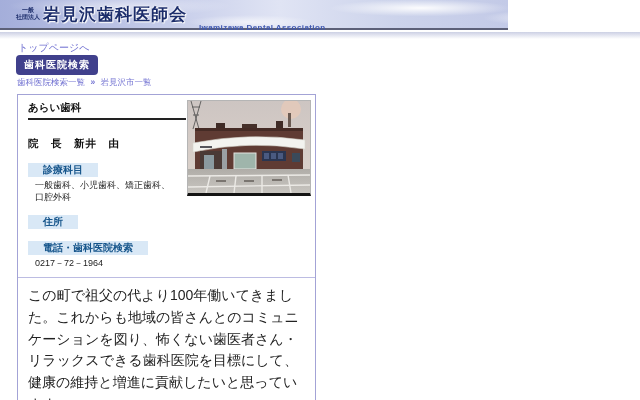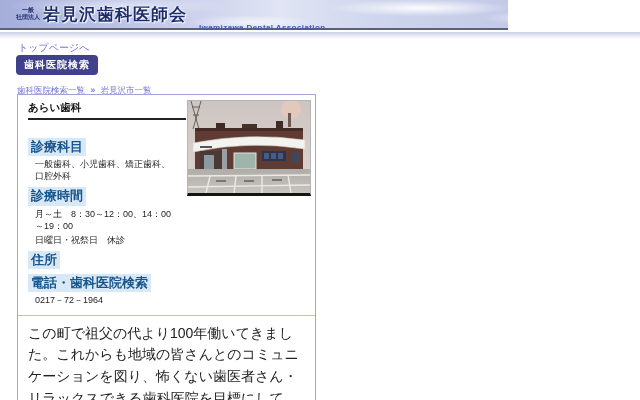--- a/index.html
+++ b/index.html
@@ -28,21 +28,21 @@
   .org-en { font-size:8px; font-weight:bold; color:#4059b0; margin-left:12px; letter-spacing:.4px;margin-top:27px; }
   .header-fade { position:absolute; left:0; top:32px; width:640px; height:7px;
     background:linear-gradient(#ccd0e4,#ffffff); }
   
   .top-link { position:absolute; left:18px; top:41px; font-size:10px; color:#7373d2; text-decoration:none; cursor:pointer; }
   .page-title {
     position:absolute; left:16px; top:55px; display:inline-block;
     background:#40408c; color:#fff; font-size:10px; font-weight:bold;
     letter-spacing:1px; padding:3px 8px; border-radius:4px;
   }
-  .breadcrumb { position:absolute; left:17px; top:77px; font-size:8.5px; color:#7373d2;margin-top:8px; }
+  .breadcrumb { position:absolute; left:17px; top:77px; font-size:8.5px; color:#7373d2; }
   .breadcrumb a { color:#7373d2; text-decoration:none; cursor:pointer; }
   .breadcrumb .sep { margin:0 3px; font-weight:bold; }
   
   .card {
     position:absolute; left:17px; top:94px; width:299px;
     border:1px solid #a3a3d6; background:#fff;
   }
   .sec1 { position:relative; padding:6px 10px 8px; min-height:136px; }
   .clinic-name {
     font-size:10.5px; font-weight:bold; color:#111;
@@ -50,21 +50,21 @@
   }
   .photo {
     position:absolute; top:5px; right:4px; width:124px; height:96px;
     border:1px solid #b5b5b5; border-bottom:3px solid #141414; overflow:hidden; background:#cfc8c4;
   }
   .photo svg { display:block; }
   .director { font-size:10.5px; font-weight:bold; letter-spacing:1px; margin:4px 0 4px; color:#111; }
   .field { width:162px; margin-top:4px; }
   .flabel {
     display:inline-block; background:#d9e8f6; color:#17568c;
-    font-size:13px; font-weight:bold; padding:0 3px; line-height:1.4;
+    font-size:10px; font-weight:bold; padding:0 15px; line-height:1.4;margin-top:8px;
   }
   .fval { font-size:9px; color:#222; margin:2px 17px 0 7px; line-height:1.35; }
   .divider { border-top:1px solid #bcbce2; }
   .sec2 { padding:7px 10px; }
   .descr { font-size:14px; line-height:1.55; color:#222; }
 </style>
 </head>
 <body>
 
 <div class="site-header">
@@ -137,31 +137,29 @@
           <line x1="100" y1="74" x2="103" y2="92"></line>
         </g>
         <g fill="#7a7570">
           <rect x="28" y="79" width="10" height="2"></rect>
             <rect x="56" y="79" width="10" height="2"></rect>
             <rect x="84" y="78" width="10" height="2"></rect>
         </g>
       </svg>
     </div>
 
+    <div class="director">
+      <span>院　長</span>　<span>新井　由</span>
+    </div>
 
     <div class="field">
       <span class="flabel">診療科目</span>
       <div class="fval">一般歯科、小児歯科、矯正歯科、口腔外科</div>
     </div>
 
-    <div class="field">
-      <span class="flabel">診療時間</span>
-      <div class="fval">月～土　8：30～12：00、14：00～19：00</div>
-      <div class="fval">日曜日・祝祭日　休診</div>
-    </div>
 
     <div class="field">
       <span class="flabel">住所</span>
     </div>
 
     <div class="field">
       <span class="flabel">電話・歯科医院検索</span>
       <div class="fval">0217－72－1964</div>
     </div>
   </div>

